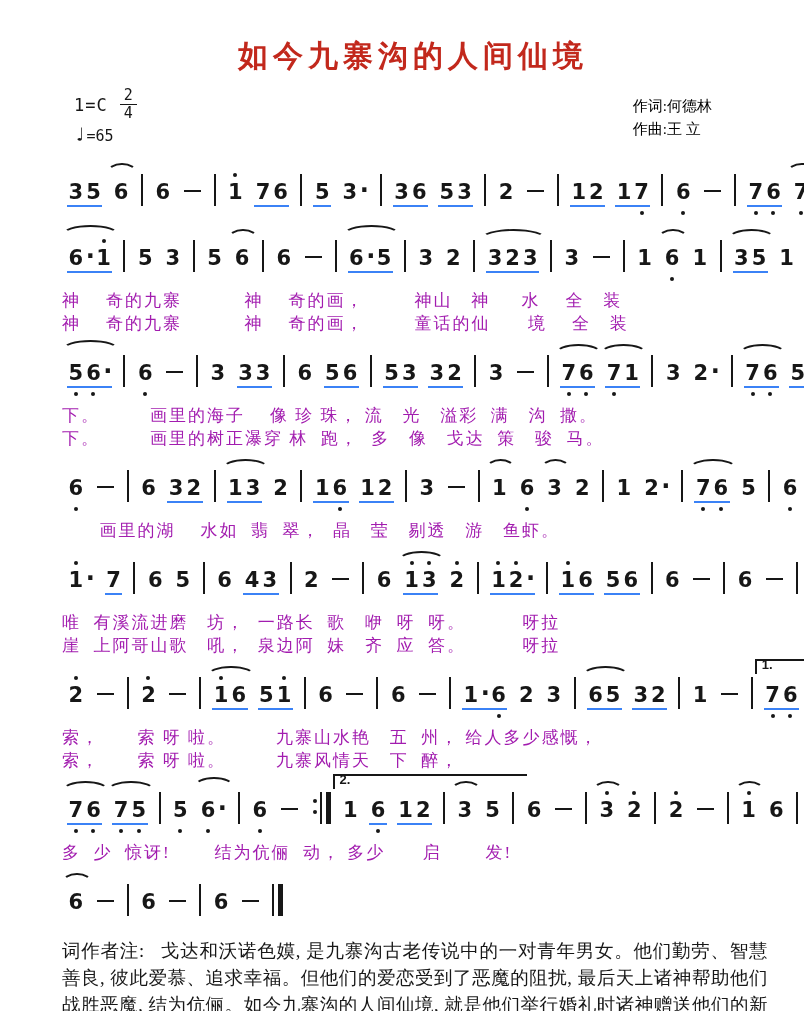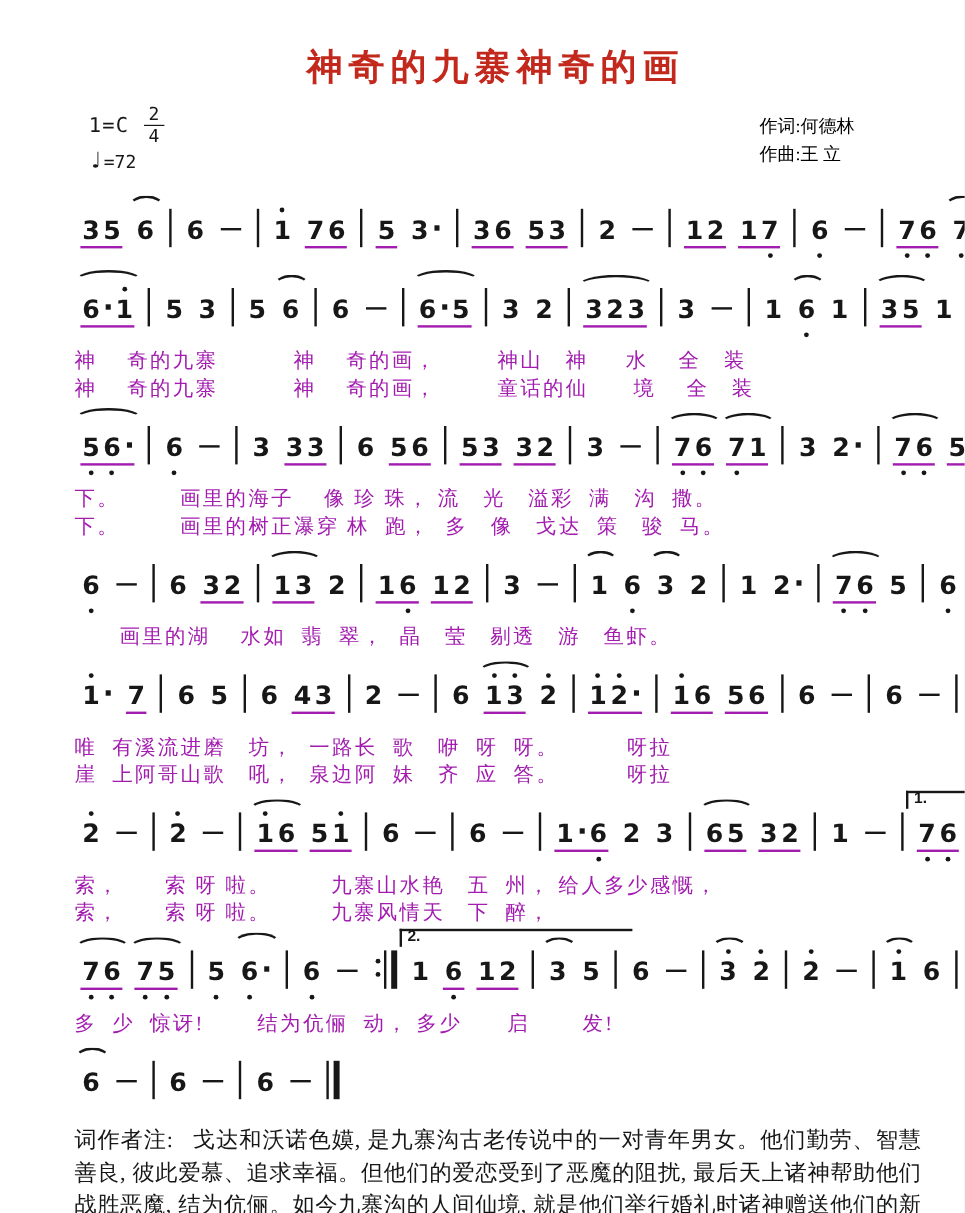--- a/index.html
+++ b/index.html
@@ -24,21 +24,21 @@
   .tempo .q{font-size:19px;margin-right:1px;}
   .credits{position:absolute;right:52px;top:8px;text-align:left;color:#000000;
     font-size:15px;line-height:1.5;font-family:"Liberation Serif", serif;}
   
   #score{margin-top:4px;}
   .system{margin-bottom:3px;}
   .notes{white-space:nowrap;padding-top:17px;min-height:40px;margin-bottom:9px;
     font-family:"DejaVu Sans", sans-serif;}
   .note{display:inline-block;position:relative;font-size:21px;font-weight:bold;
     margin:0 5px;line-height:1.25;vertical-align:baseline;}
-  .note.u1{border-bottom:2px solid #a21caf;}
+  .note.u1{border-bottom:2px solid #3b82f6;}
   .d{position:relative;display:inline-block;padding:0 1.5px;}
   .d.hi::before{content:'';position:absolute;top:-6px;left:50%;transform:translateX(-50%);
     width:4px;height:4px;border-radius:50%;background:#171717;}
   .d.lo::after{content:'';position:absolute;bottom:-10px;left:50%;transform:translateX(-50%);
     width:4px;height:4px;border-radius:50%;background:#171717;}
   .aug{font-weight:bold;font-size:24px;vertical-align:1px;padding-left:1px;}
   .note.arc::before{content:'';position:absolute;left:-5px;right:-7px;top:-16px;height:15px;
     border:2px solid transparent;border-top:2.5px solid #171717;border-radius:50%;}
   .bar{display:inline-block;width:2px;height:32px;background:#171717;
     vertical-align:-7px;margin:0 6px;}
@@ -61,33 +61,33 @@
   .footnote{margin:14px 0 0 0;width:706px;font-size:18.5px;line-height:1.45;
     letter-spacing:0.5px;text-align:justify;}
   .fn-label{margin-right:16px;}
 </style>
 </head>
 <body>
 
 <div class="page">
   <div class="inner">
 
-    <h1 class="title">神奇的九寨神奇的画</h1>
+    <h1 class="title">如今九寨沟的人间仙境</h1>
 
     <div class="meta-row">
       <div class="meta-left">
         <div class="key-line">
           <span class="key-sig">1=C</span>
           <span class="frac">
             <i class="num">2</i>
             <i class="den">4</i>
           </span>
         </div>
         <div class="tempo">
-          <span class="q">♩</span><span>=72</span>
+          <span class="q">♩</span><span>=65</span>
         </div>
       </div>
       <div class="credits">
         <div>作词:何德林</div>
         <div>作曲:王  立</div>
       </div>
     </div>
 
     <div id="score">
         <div class="system">

